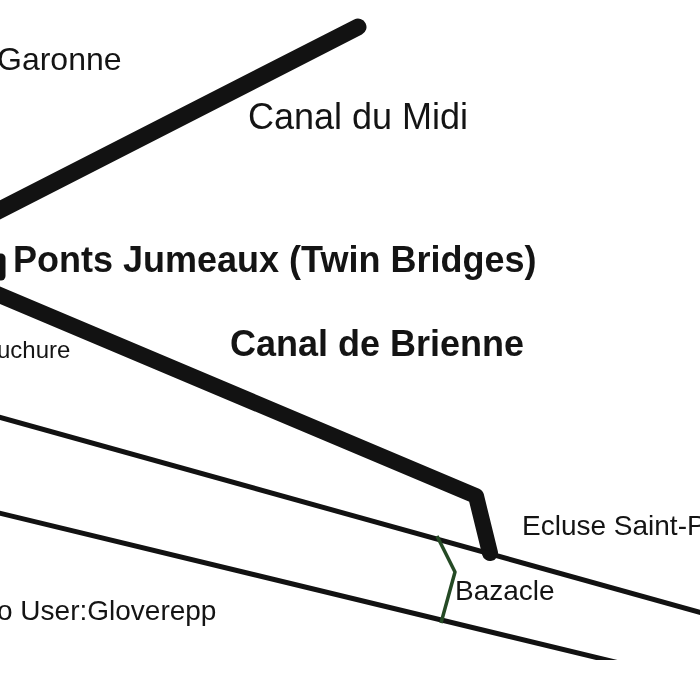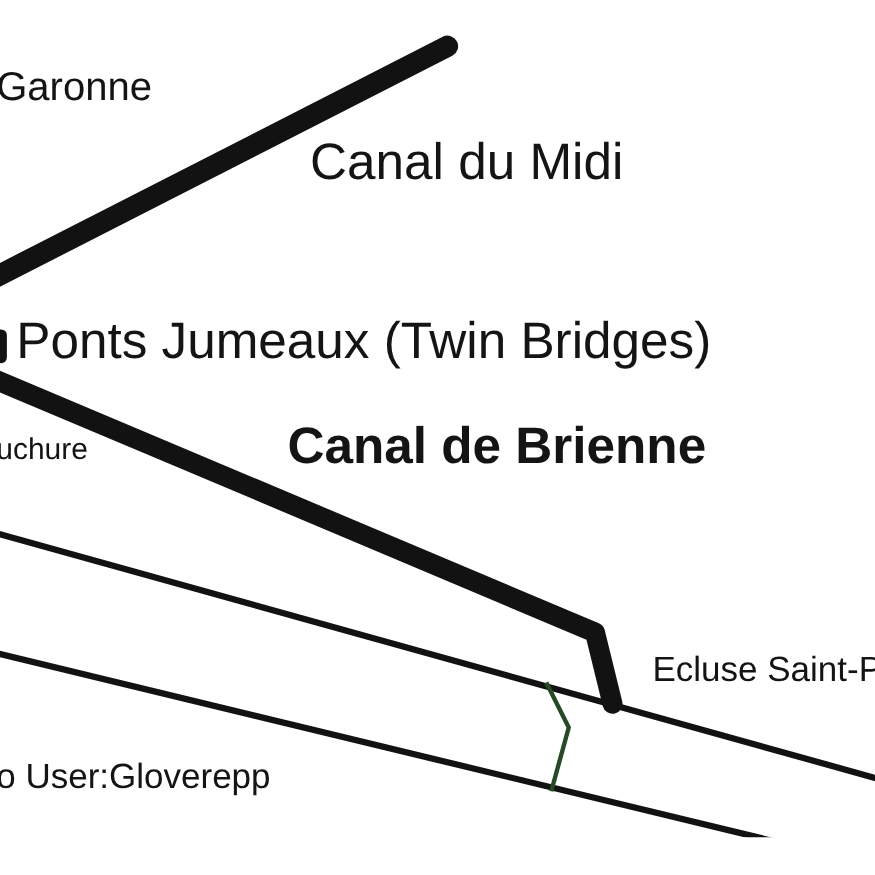--- a/index.html
+++ b/index.html
@@ -4,31 +4,30 @@
 <style>
   html, body { margin: 0; padding: 0; background: #ffffff; }
   .stage {
     position: relative;
     width: 700px;
     height: 660px;
     overflow: hidden;
     background: #ffffff;
     font-family: "Liberation Sans", sans-serif;
     color: #141414;
-    margin-top: 10px;
   }
   .stage svg { position: absolute; left: 0; top: 0; }
   .lbl {
     position: absolute;
     white-space: nowrap;
     line-height: 1;
     color: #141414;
     user-select: none;
   }
-  .sz36 { font-size: 41px; }
+  .sz36 { font-size: 36px; }
   .sz32 { font-size: 32px; }
   .sz28 { font-size: 28px; }
   .sz24 { font-size: 24px; }
 </style>
 </head>
 <body>
 
 <div class="stage">
 
   <svg width="700" height="700" viewBox="0 0 700 700">
@@ -42,25 +41,26 @@
 
     <path d="M 437 536 L 455 572 L 441 623" stroke="#254a25" stroke-width="3.5" stroke-linejoin="round" fill="none"></path>
 
     <path d="M 1 258 L 1 276" stroke="#121212" stroke-width="9" stroke-linecap="round" fill="none"></path>
   </svg>
 
   <span class="lbl sz32" style="left:-3px; top:43px;">Garonne</span>
 
   <span class="lbl sz36" style="left:248px; top:99px;">Canal du Midi</span>
 
-  <span class="lbl sz36" style="left:13px; top:242px;">Ponts Jumeaux (Twin Bridges)</span>
+  <span class="lbl sz36" style="left:13px; top:242px;font-weight:bold;">Ponts Jumeaux (Twin Bridges)</span>
 
   <span class="lbl sz24" style="left:-3px; top:338px;">uchure</span>
 
   <span class="lbl sz36" style="left:230px; top:326px;font-weight:bold;">Canal de Brienne</span>
 
 
   <span class="lbl sz28" style="left:522px; top:512px;">Ecluse Saint-P</span>
 
+  <span class="lbl sz28" style="left:455px; top:577px;">Bazacle</span>
 
   <span class="lbl sz28" style="left:-3px; top:597px;">o User:Gloverepp</span>
 
 </div>
 
 </body></html>

